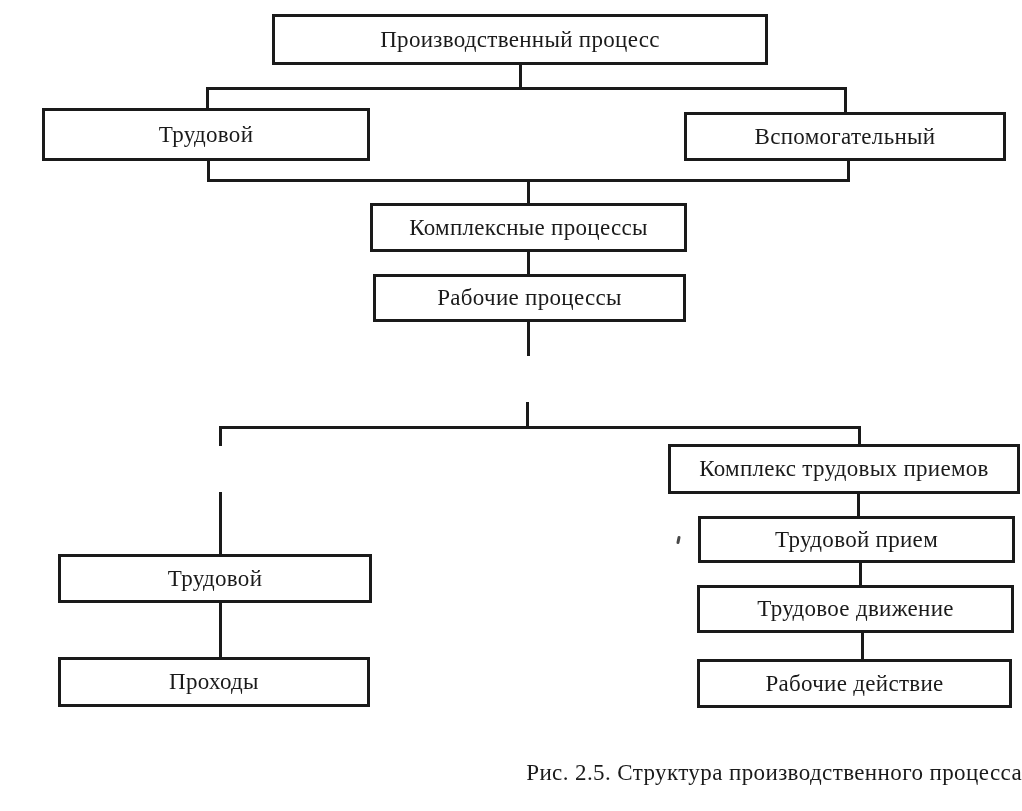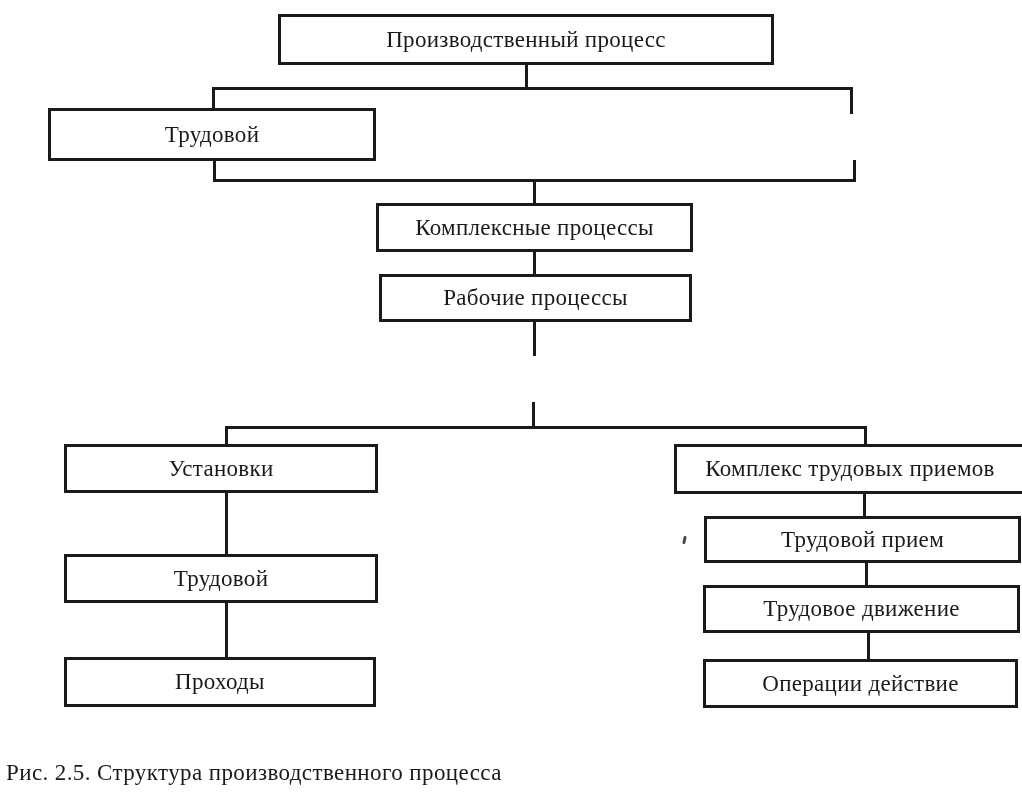--- a/index.html
+++ b/index.html
@@ -7,39 +7,39 @@
     --paper:#ffffff;
   }
   html,body{margin:0;padding:0;}
   body{
     width:1022px;height:811px;
     background:var(--paper);
     font-family:"Liberation Serif","DejaVu Serif",serif;
     position:relative;overflow:hidden;
     color:var(--ink);
   }
-  .canvas{position:absolute;left:6px;top:0;width:910px;height:811px;}
+  .canvas{position:absolute;left:0;top:0;width:910px;height:811px;}
   .node{
     position:absolute;
     border:3px solid var(--ink);
     background:var(--paper);
     display:flex;align-items:center;justify-content:center;
     box-sizing:border-box;
     font-size:23px;
     letter-spacing:0.3px;
     white-space:nowrap;
   }
   .line{
     position:absolute;
     background:var(--ink);
   }
   .caption{
     position:absolute;
     left:0;top:760px;width:1022px;
-    text-align:left;
+    text-align:right;
     font-size:23px;
     letter-spacing:0.4px;
   }
   .speck{
     position:absolute;
     left:677px;top:536px;
     width:3px;height:8px;
     background:var(--ink);
     border-radius:2px;
     transform:rotate(12deg);
@@ -52,33 +52,33 @@
 <div class="canvas">
 
   <div class="node" style="left:272px;top:14px;width:496px;height:51px">
     <span>Производственный процесс</span>
   </div>
 
   <div class="node" style="left:42px;top:108px;width:328px;height:53px">
     <span>Трудовой</span>
   </div>
 
+  <div class="node" style="left:684px;top:112px;width:322px;height:49px">
+    <span>Вспомогательный</span>
+  </div>
 
   <div class="node" style="left:370px;top:203px;width:317px;height:49px">
     <span>Комплексные процессы</span>
   </div>
 
   <div class="node" style="left:373px;top:274px;width:313px;height:48px">
     <span>Рабочие процессы</span>
   </div>
 
 
-  <div class="node" style="left:58px;top:444px;width:314px;height:49px">
-    <span>Установки</span>
-  </div>
 
   <div class="node" style="left:58px;top:554px;width:314px;height:49px">
     <span>Трудовой</span>
   </div>
 
   <div class="node" style="left:58px;top:657px;width:312px;height:50px">
     <span>Проходы</span>
   </div>
 
   <div class="node" style="left:668px;top:444px;width:352px;height:50px">
@@ -87,21 +87,21 @@
 
   <div class="node" style="left:697px;top:585px;width:317px;height:48px">
     <span>Трудовое движение</span>
   </div>
 
   <div class="node" style="left:698px;top:516px;width:317px;height:47px">
     <span>Трудовой прием</span>
   </div>
 
   <div class="node" style="left:697px;top:659px;width:315px;height:49px">
-    <span>Операции действие</span>
+    <span>Рабочие действие</span>
   </div>
 
   <div class="line" style="left:519px;top:64px;width:3px;height:26px"></div>
   <div class="line" style="left:206px;top:87px;width:641px;height:3px"></div>
   <div class="line" style="left:206px;top:87px;width:3px;height:23px"></div>
   <div class="line" style="left:844px;top:87px;width:3px;height:27px"></div>
 
   <div class="line" style="left:207px;top:160px;width:3px;height:22px"></div>
   <div class="line" style="left:847px;top:160px;width:3px;height:22px"></div>
   <div class="line" style="left:207px;top:179px;width:643px;height:3px"></div>

